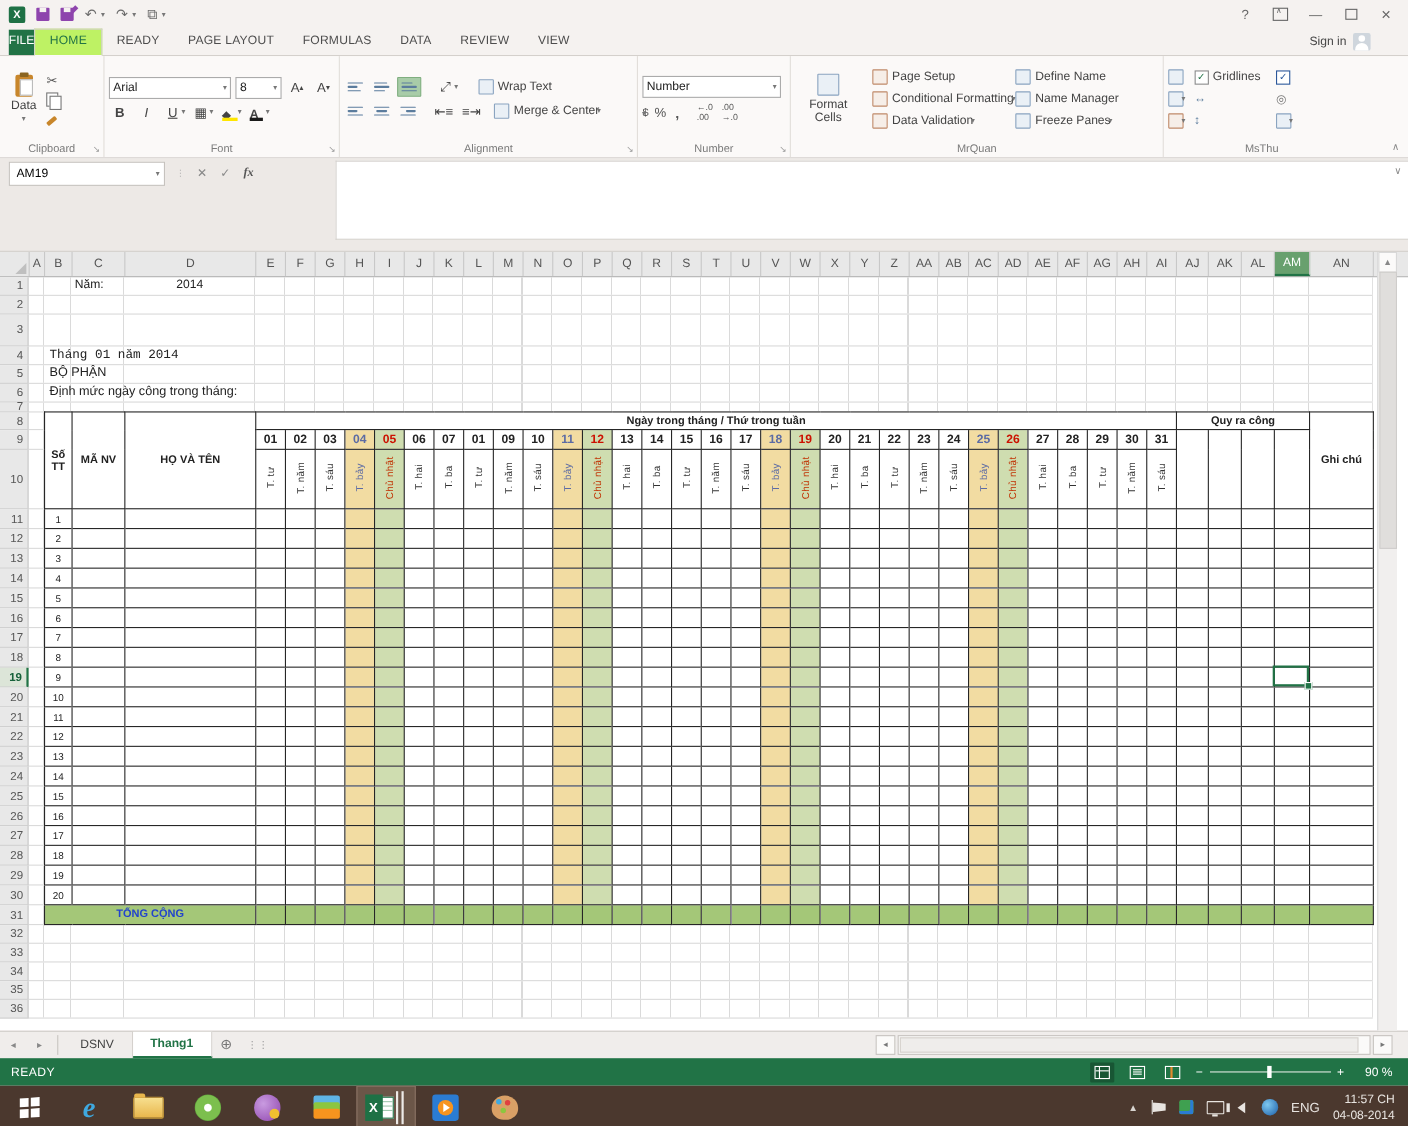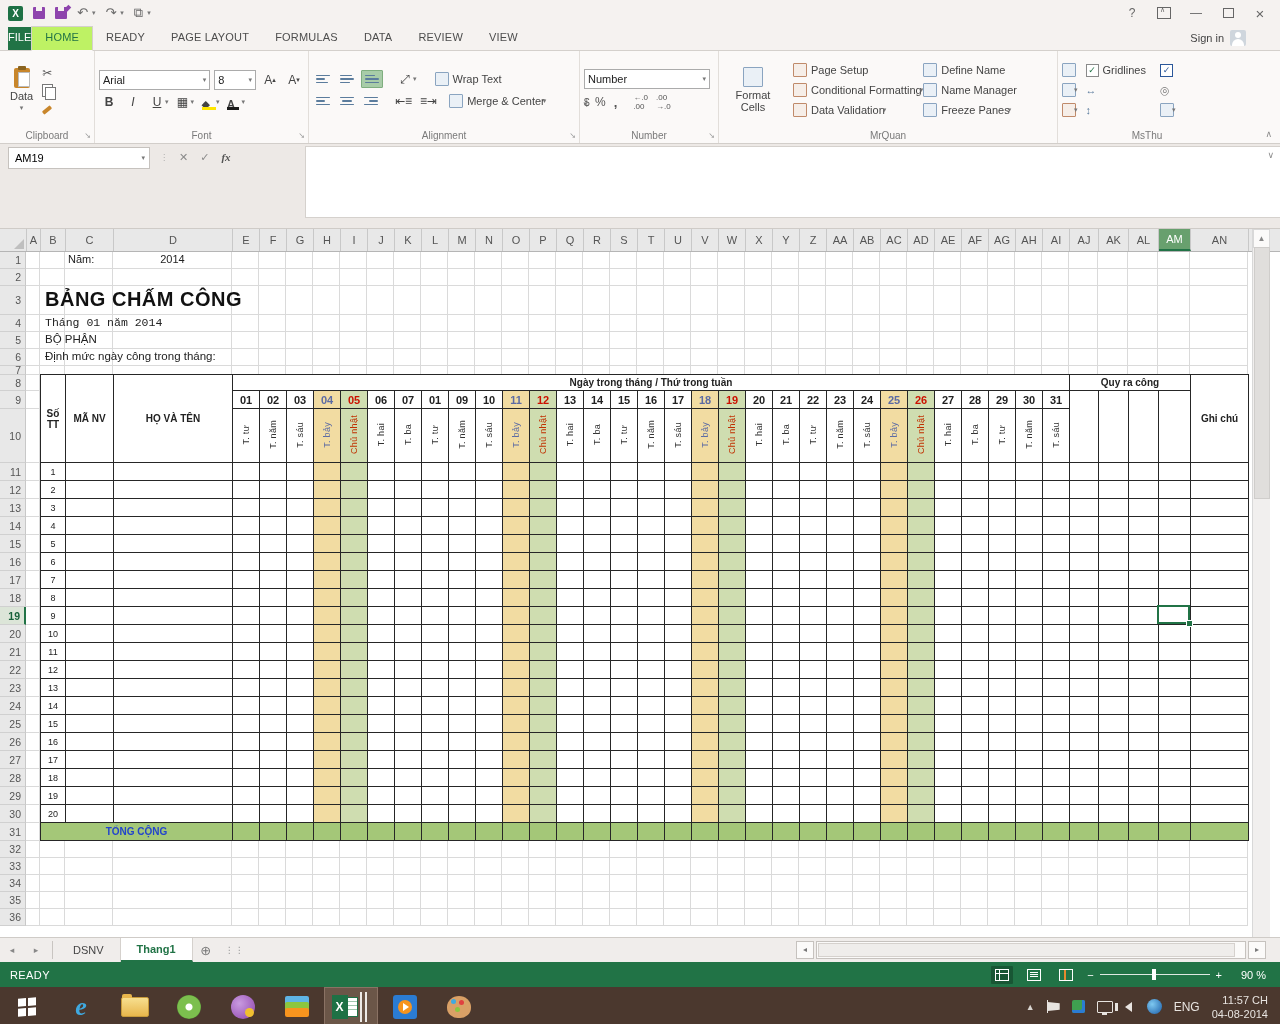--- a/index.html
+++ b/index.html
@@ -687,21 +687,20 @@
       <div class="grow" style="height: 17px;">
         <div class="rhc">35</div>
         <div class="rcells" style="width: 1222px; background-image: linear-gradient(90deg, transparent 0px, transparent 13px, rgb(218, 218, 218) 13px, rgb(218, 218, 218) 14px, transparent 14px, transparent 38px, rgb(218, 218, 218) 38px, rgb(218, 218, 218) 39px, transparent 39px, transparent 86px, rgb(218, 218, 218) 86px, rgb(218, 218, 218) 87px, transparent 87px, transparent 205px, rgb(218, 218, 218) 205px, rgb(218, 218, 218) 206px, transparent 206px, transparent 232px, rgb(218, 218, 218) 232px, rgb(218, 218, 218) 233px, transparent 233px, transparent 259px, rgb(218, 218, 218) 259px, rgb(218, 218, 218) 260px, transparent 260px, transparent 286px, rgb(218, 218, 218) 286px, rgb(218, 218, 218) 287px, transparent 287px, transparent 313px, rgb(218, 218, 218) 313px, rgb(218, 218, 218) 314px, transparent 314px, transparent 340px, rgb(218, 218, 218) 340px, rgb(218, 218, 218) 341px, transparent 341px, transparent 367px, rgb(218, 218, 218) 367px, rgb(218, 218, 218) 368px, transparent 368px, transparent 394px, rgb(218, 218, 218) 394px, rgb(218, 218, 218) 395px, transparent 395px, transparent 421px, rgb(218, 218, 218) 421px, rgb(218, 218, 218) 422px, transparent 422px, transparent 448px, rgb(218, 218, 218) 448px, rgb(218, 218, 218) 449px, transparent 449px, transparent 475px, rgb(218, 218, 218) 475px, rgb(218, 218, 218) 476px, transparent 476px, transparent 502px, rgb(218, 218, 218) 502px, rgb(218, 218, 218) 503px, transparent 503px, transparent 529px, rgb(218, 218, 218) 529px, rgb(218, 218, 218) 530px, transparent 530px, transparent 556px, rgb(218, 218, 218) 556px, rgb(218, 218, 218) 557px, transparent 557px, transparent 583px, rgb(218, 218, 218) 583px, rgb(218, 218, 218) 584px, transparent 584px, transparent 610px, rgb(218, 218, 218) 610px, rgb(218, 218, 218) 611px, transparent 611px, transparent 637px, rgb(218, 218, 218) 637px, rgb(218, 218, 218) 638px, transparent 638px, transparent 664px, rgb(218, 218, 218) 664px, rgb(218, 218, 218) 665px, transparent 665px, transparent 691px, rgb(218, 218, 218) 691px, rgb(218, 218, 218) 692px, transparent 692px, transparent 718px, rgb(218, 218, 218) 718px, rgb(218, 218, 218) 719px, transparent 719px, transparent 745px, rgb(218, 218, 218) 745px, rgb(218, 218, 218) 746px, transparent 746px, transparent 772px, rgb(218, 218, 218) 772px, rgb(218, 218, 218) 773px, transparent 773px, transparent 799px, rgb(218, 218, 218) 799px, rgb(218, 218, 218) 800px, transparent 800px, transparent 826px, rgb(218, 218, 218) 826px, rgb(218, 218, 218) 827px, transparent 827px, transparent 853px, rgb(218, 218, 218) 853px, rgb(218, 218, 218) 854px, transparent 854px, transparent 880px, rgb(218, 218, 218) 880px, rgb(218, 218, 218) 881px, transparent 881px, transparent 907px, rgb(218, 218, 218) 907px, rgb(218, 218, 218) 908px, transparent 908px, transparent 934px, rgb(218, 218, 218) 934px, rgb(218, 218, 218) 935px, transparent 935px, transparent 961px, rgb(218, 218, 218) 961px, rgb(218, 218, 218) 962px, transparent 962px, transparent 988px, rgb(218, 218, 218) 988px, rgb(218, 218, 218) 989px, transparent 989px, transparent 1015px, rgb(218, 218, 218) 1015px, rgb(218, 218, 218) 1016px, transparent 1016px, transparent 1042px, rgb(218, 218, 218) 1042px, rgb(218, 218, 218) 1043px, transparent 1043px, transparent 1071px, rgb(218, 218, 218) 1071px, rgb(218, 218, 218) 1072px, transparent 1072px, transparent 1101px, rgb(218, 218, 218) 1101px, rgb(218, 218, 218) 1102px, transparent 1102px, transparent 1131px, rgb(218, 218, 218) 1131px, rgb(218, 218, 218) 1132px, transparent 1132px, transparent 1163px, rgb(218, 218, 218) 1163px, rgb(218, 218, 218) 1164px, transparent 1164px, transparent 1221px, rgb(218, 218, 218) 1221px, rgb(218, 218, 218) 1222px, transparent 1222px);"></div>
       </div>
       <div class="grow" style="height: 17px;">
         <div class="rhc">36</div>
         <div class="rcells" style="width: 1222px; background-image: linear-gradient(90deg, transparent 0px, transparent 13px, rgb(218, 218, 218) 13px, rgb(218, 218, 218) 14px, transparent 14px, transparent 38px, rgb(218, 218, 218) 38px, rgb(218, 218, 218) 39px, transparent 39px, transparent 86px, rgb(218, 218, 218) 86px, rgb(218, 218, 218) 87px, transparent 87px, transparent 205px, rgb(218, 218, 218) 205px, rgb(218, 218, 218) 206px, transparent 206px, transparent 232px, rgb(218, 218, 218) 232px, rgb(218, 218, 218) 233px, transparent 233px, transparent 259px, rgb(218, 218, 218) 259px, rgb(218, 218, 218) 260px, transparent 260px, transparent 286px, rgb(218, 218, 218) 286px, rgb(218, 218, 218) 287px, transparent 287px, transparent 313px, rgb(218, 218, 218) 313px, rgb(218, 218, 218) 314px, transparent 314px, transparent 340px, rgb(218, 218, 218) 340px, rgb(218, 218, 218) 341px, transparent 341px, transparent 367px, rgb(218, 218, 218) 367px, rgb(218, 218, 218) 368px, transparent 368px, transparent 394px, rgb(218, 218, 218) 394px, rgb(218, 218, 218) 395px, transparent 395px, transparent 421px, rgb(218, 218, 218) 421px, rgb(218, 218, 218) 422px, transparent 422px, transparent 448px, rgb(218, 218, 218) 448px, rgb(218, 218, 218) 449px, transparent 449px, transparent 475px, rgb(218, 218, 218) 475px, rgb(218, 218, 218) 476px, transparent 476px, transparent 502px, rgb(218, 218, 218) 502px, rgb(218, 218, 218) 503px, transparent 503px, transparent 529px, rgb(218, 218, 218) 529px, rgb(218, 218, 218) 530px, transparent 530px, transparent 556px, rgb(218, 218, 218) 556px, rgb(218, 218, 218) 557px, transparent 557px, transparent 583px, rgb(218, 218, 218) 583px, rgb(218, 218, 218) 584px, transparent 584px, transparent 610px, rgb(218, 218, 218) 610px, rgb(218, 218, 218) 611px, transparent 611px, transparent 637px, rgb(218, 218, 218) 637px, rgb(218, 218, 218) 638px, transparent 638px, transparent 664px, rgb(218, 218, 218) 664px, rgb(218, 218, 218) 665px, transparent 665px, transparent 691px, rgb(218, 218, 218) 691px, rgb(218, 218, 218) 692px, transparent 692px, transparent 718px, rgb(218, 218, 218) 718px, rgb(218, 218, 218) 719px, transparent 719px, transparent 745px, rgb(218, 218, 218) 745px, rgb(218, 218, 218) 746px, transparent 746px, transparent 772px, rgb(218, 218, 218) 772px, rgb(218, 218, 218) 773px, transparent 773px, transparent 799px, rgb(218, 218, 218) 799px, rgb(218, 218, 218) 800px, transparent 800px, transparent 826px, rgb(218, 218, 218) 826px, rgb(218, 218, 218) 827px, transparent 827px, transparent 853px, rgb(218, 218, 218) 853px, rgb(218, 218, 218) 854px, transparent 854px, transparent 880px, rgb(218, 218, 218) 880px, rgb(218, 218, 218) 881px, transparent 881px, transparent 907px, rgb(218, 218, 218) 907px, rgb(218, 218, 218) 908px, transparent 908px, transparent 934px, rgb(218, 218, 218) 934px, rgb(218, 218, 218) 935px, transparent 935px, transparent 961px, rgb(218, 218, 218) 961px, rgb(218, 218, 218) 962px, transparent 962px, transparent 988px, rgb(218, 218, 218) 988px, rgb(218, 218, 218) 989px, transparent 989px, transparent 1015px, rgb(218, 218, 218) 1015px, rgb(218, 218, 218) 1016px, transparent 1016px, transparent 1042px, rgb(218, 218, 218) 1042px, rgb(218, 218, 218) 1043px, transparent 1043px, transparent 1071px, rgb(218, 218, 218) 1071px, rgb(218, 218, 218) 1072px, transparent 1072px, transparent 1101px, rgb(218, 218, 218) 1101px, rgb(218, 218, 218) 1102px, transparent 1102px, transparent 1131px, rgb(218, 218, 218) 1131px, rgb(218, 218, 218) 1132px, transparent 1132px, transparent 1163px, rgb(218, 218, 218) 1163px, rgb(218, 218, 218) 1164px, transparent 1164px, transparent 1221px, rgb(218, 218, 218) 1221px, rgb(218, 218, 218) 1222px, transparent 1222px);"></div>
       </div>
       <div class="ovl" style="left: 68px; top: 22px; width: 48px; height: 17px; line-height: 17px; font-size: 11px; color: rgb(34, 34, 34);">Năm:</div>
       <div class="ovl" style="left: 113px; top: 22px; width: 119px; height: 17px; line-height: 17px; font-size: 11px; color: rgb(34, 34, 34); text-align: center;">2014</div>
-      <div class="ovl" style="left: 45px; top: 56px; width: 400px; height: 29px; line-height: 29px; font-size: 20px; font-weight: bold; color: rgb(17, 17, 17); letter-spacing: 0.5px;">BẢNG CHẤM CÔNG</div>
       <div class="ovl" style="left: 45px; top: 85px; width: 300px; height: 17px; line-height: 17px; font-size: 11.5px; color: rgb(34, 34, 34); font-family: Liberation Mono, monospace;">Tháng 01 năm 2014</div>
       <div class="ovl" style="left: 45px; top: 102px; width: 300px; height: 17px; line-height: 17px; font-size: 11.5px; color: rgb(34, 34, 34);">BỘ PHẬN</div>
       <div class="ovl" style="left: 45px; top: 119px; width: 300px; height: 17px; line-height: 17px; font-size: 11.5px; color: rgb(34, 34, 34);">Định mức ngày công trong tháng:</div>
       <table class="ts" style="left: 40px; top: 145px;">
         <colgroup>
           <col style="width:25px">
           <col style="width:48px">
           <col style="width:119px">
           <col style="width:27px">
           <col style="width:27px">

